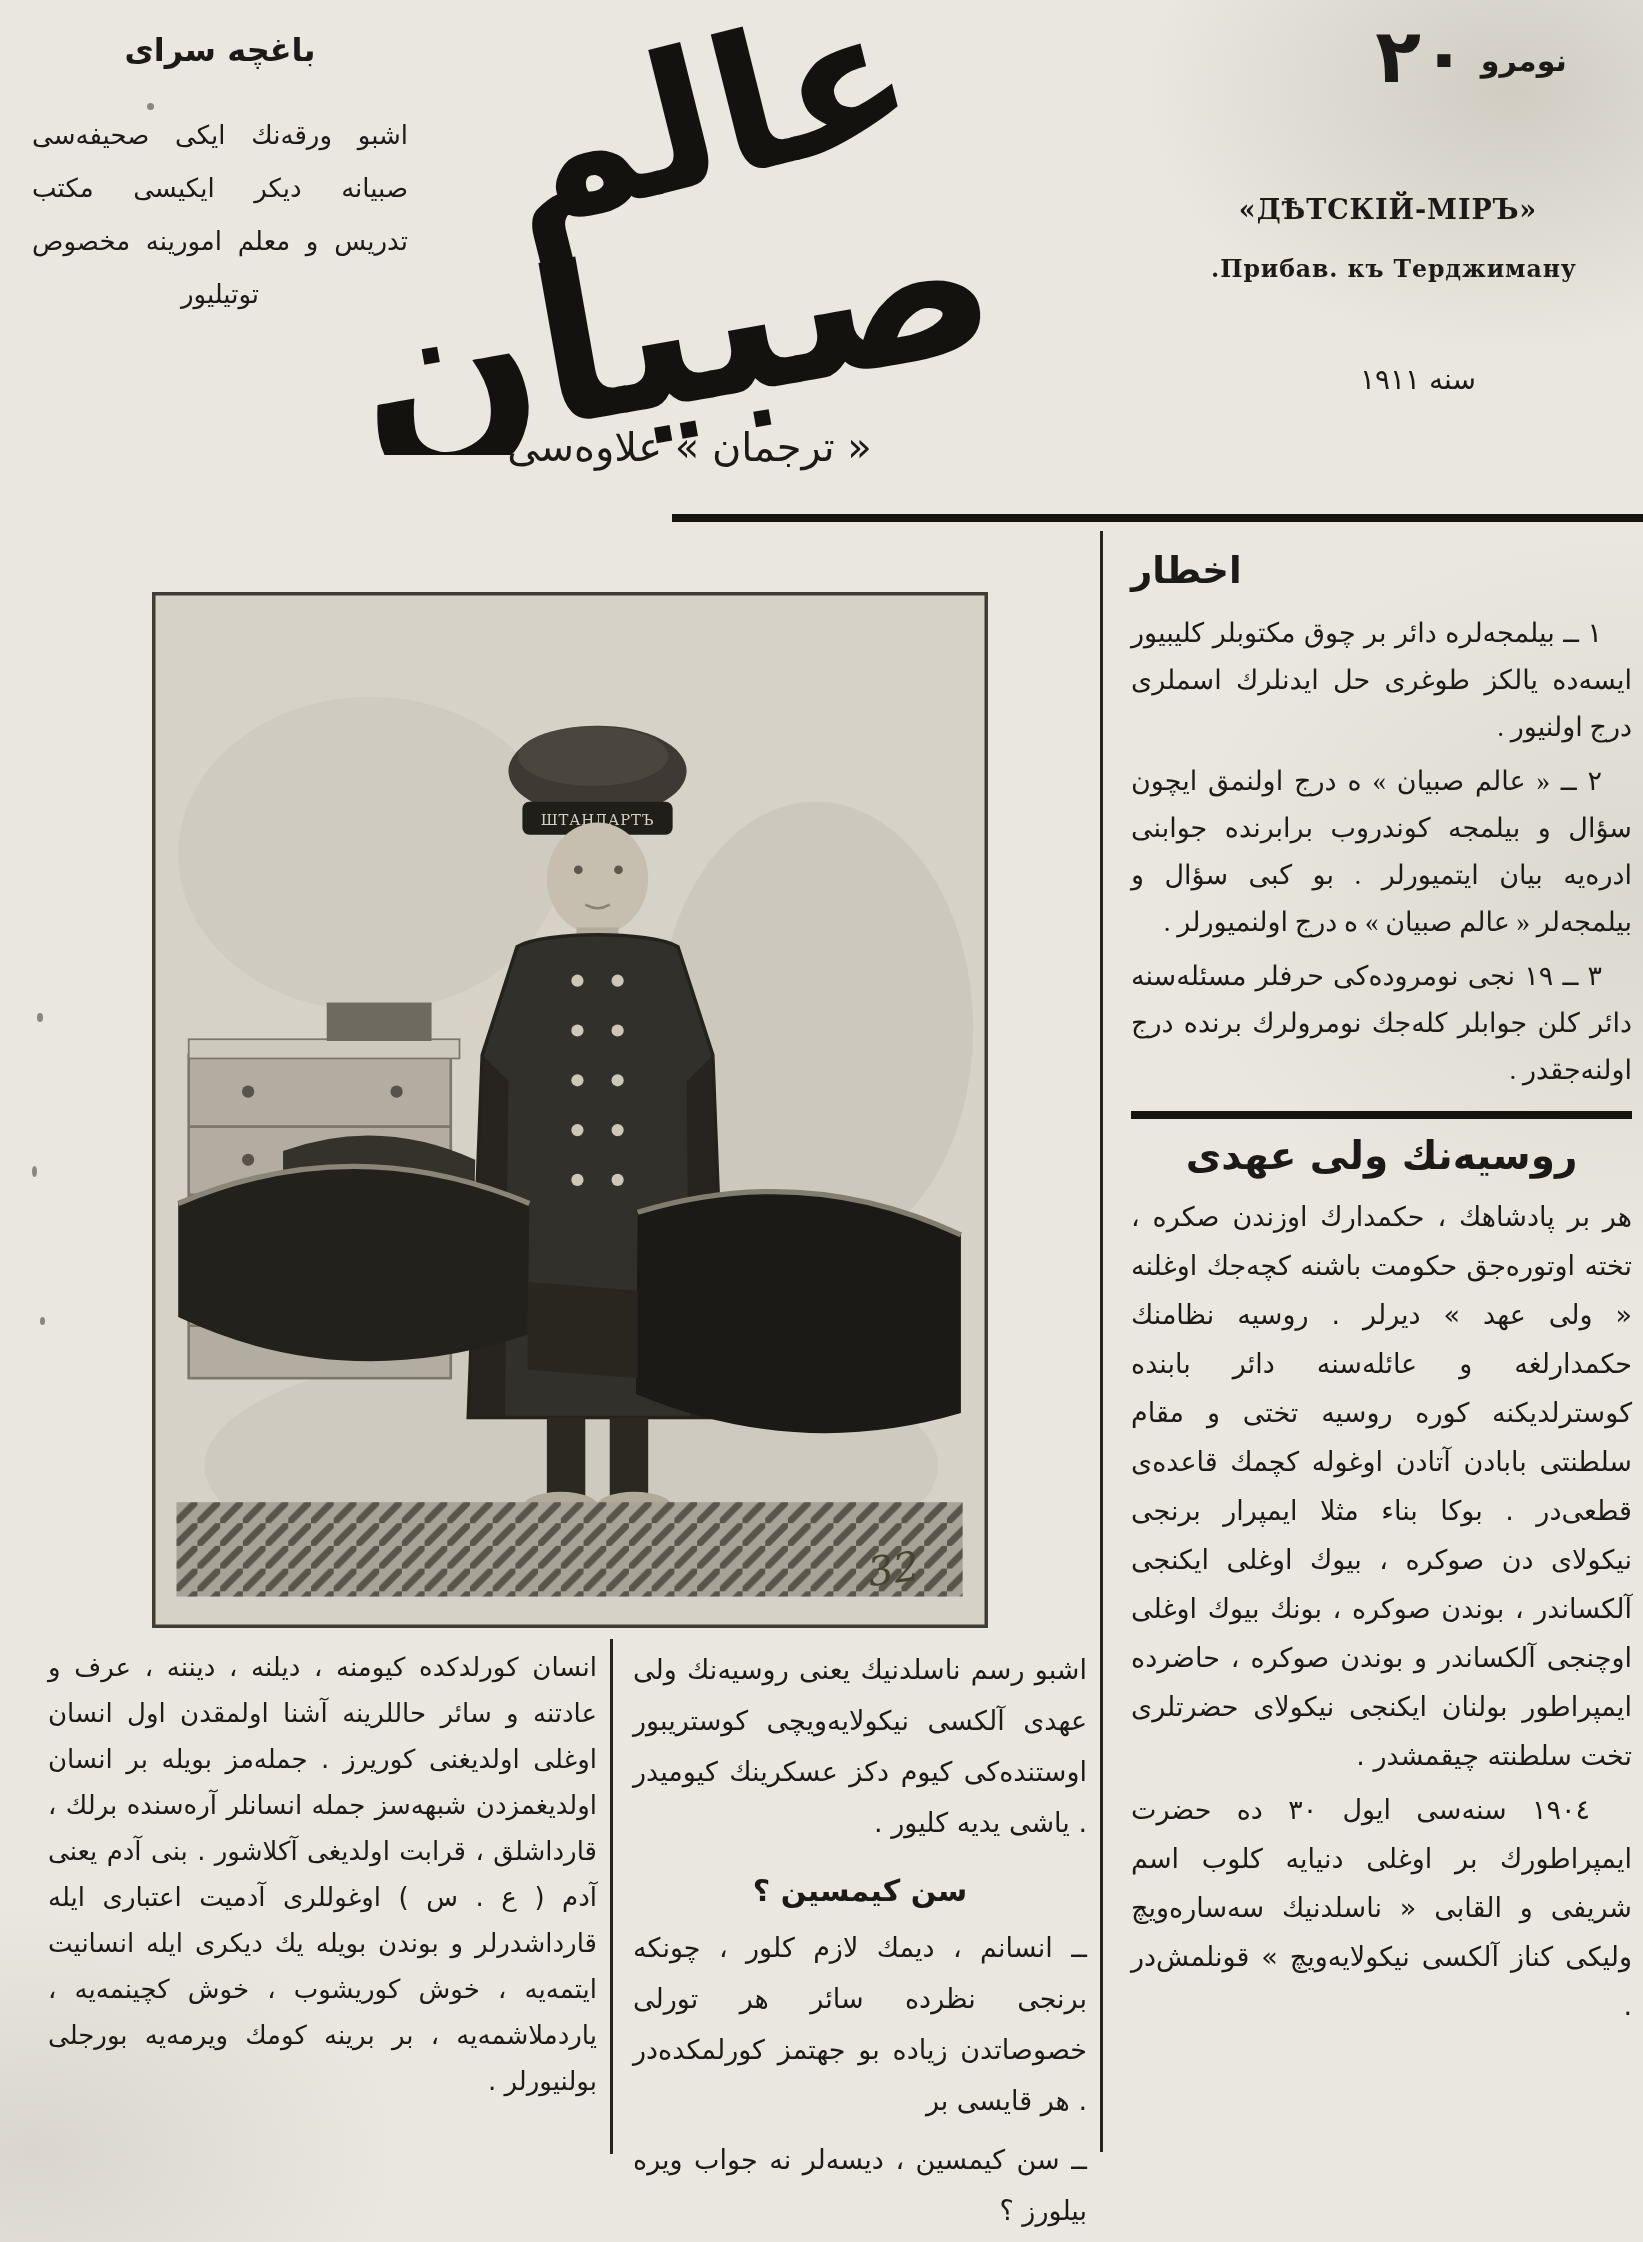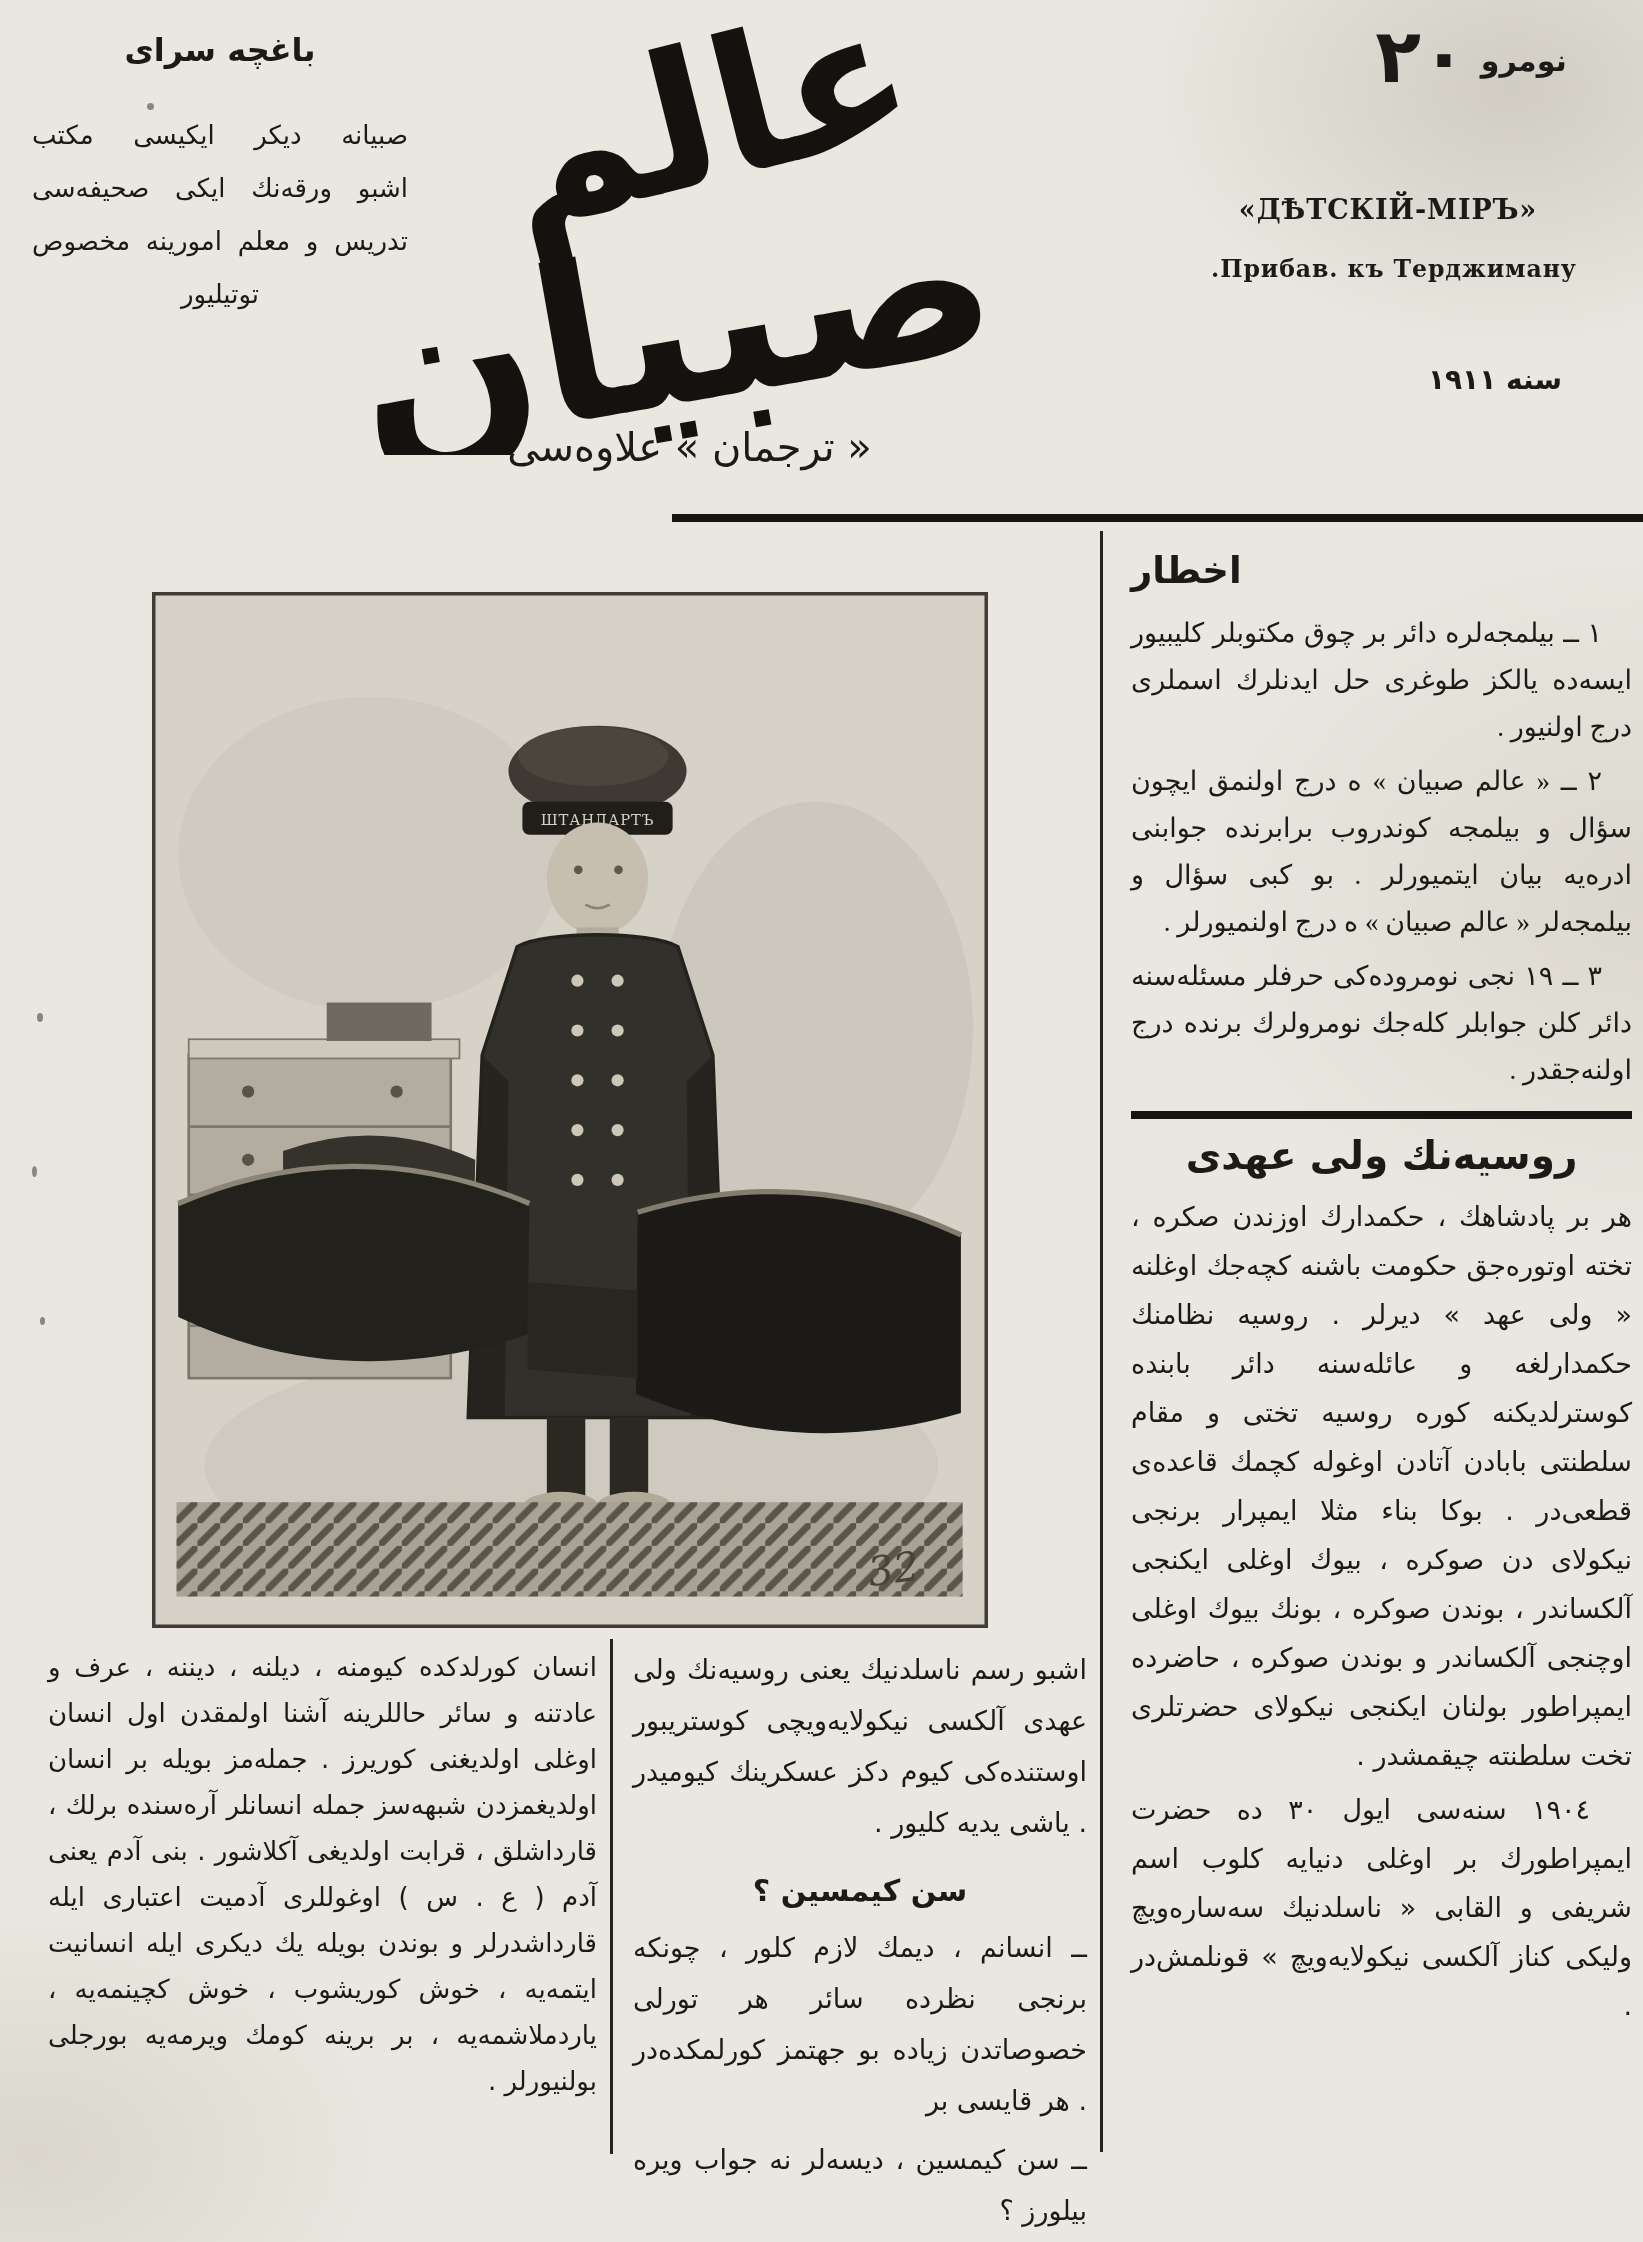--- a/index.html
+++ b/index.html
@@ -20,21 +20,21 @@
   .place-line{font-size:26px;line-height:53px;text-align:justify;text-align-last:justify;}
   .place-line.center{text-align:center;text-align-last:center;}
   .title-svg{left:306px;top:-17.5px;width:751px;height:472px;}
   .issue{left:1328px;top:19px;width:288px;display:flex;direction:rtl;align-items:center;justify-content:center;gap:14px;}
   .issue-word{font-size:30px;font-weight:bold;padding-top:8.7px;}
   .issue-num{font-size:75px;font-weight:bold;line-height:1;}
   .ru-title{left:1153px;top:194px;width:472px;text-align:center;font-family:"DejaVu Serif",serif;
             font-weight:bold;font-size:27px;letter-spacing:0.9px;}
   .ru-sub{left:1159px;top:255px;width:472px;text-align:center;font-family:"DejaVu Serif",serif;
           font-weight:bold;font-size:23.6px;letter-spacing:0.9px;}
-  .year{left:1275px;top:363px;width:288px;font-size:28px;direction:rtl;font-weight:bold;}
+  .year{left:1275px;top:363px;width:288px;text-align:center;font-size:28px;direction:rtl;}
   .subtitle{left:376px;top:424px;width:629px;text-align:center;font-size:40px;direction:rtl;letter-spacing:0.9px;}
   .rule-top{left:673px;top:514px;width:971px;height:7.9px;background:#16140f;}
   .v-main{left:1101px;top:531px;width:2.6px;height:1621px;background:#26231d;}
   .v-bottom{left:611px;top:1639px;width:2.6px;height:515px;background:#26231d;}
   
   .right-col{left:1132px;top:549px;width:501px;direction:rtl;}
   .sec-head{text-align:left;font-size:37px;font-weight:bold;margin:0 0 17.5px 0;}
   .notice{font-size:27px;line-height:47px;text-align:justify;margin:0 0 7px 0;text-indent:30px;font-family:Liberation Serif, serif;}
   .rule-mid{height:7.9px;background:#16140f;margin:17.5px 0 14px 0;}
   .art-head{text-align:center;font-size:39px;font-weight:bold;margin:0 0 14px 0;}
@@ -51,22 +51,22 @@
   .dlg{font-size:27px;line-height:51px;text-align:justify;margin:0 0 8.7px 0;}
   .speck{position:absolute;border-radius:50%;background:#3c3930;opacity:.55;}
 </style>
 </head>
 <body>
 
 <div class="page">
 
   <div class="abs place-block">
     <div class="place-head">باغچه سراى</div>
+    <div class="place-line">اشبو ورقه‌نك ايكى صحيفه‌سى</div>
     <div class="place-line">صبيانه ديكر ايكيسى مكتب</div>
-    <div class="place-line">اشبو ورقه‌نك ايكى صحيفه‌سى</div>
     <div class="place-line">تدريس و معلم امورينه مخصوص</div>
     <div class="place-line center">توتيليور</div>
   </div>
 
   <svg class="abs title-svg" viewBox="0 0 860 540">
     <text x="470" y="225" font-size="215" font-weight="bold" fill="#14120e" text-anchor="middle" font-family="DejaVu Sans, sans-serif" transform="rotate(-14 470 200)">عالم</text>
     <text x="430" y="480" font-size="245" font-weight="bold" fill="#14120e" text-anchor="middle" font-family="DejaVu Sans, sans-serif" transform="rotate(-10 430 440)">صبيان</text>
   </svg>
 
   <div class="abs issue">

